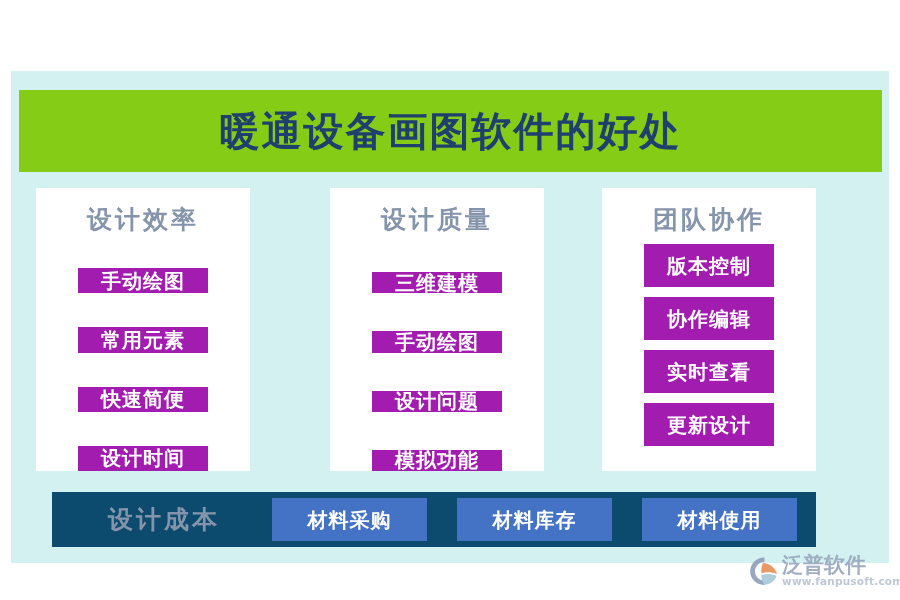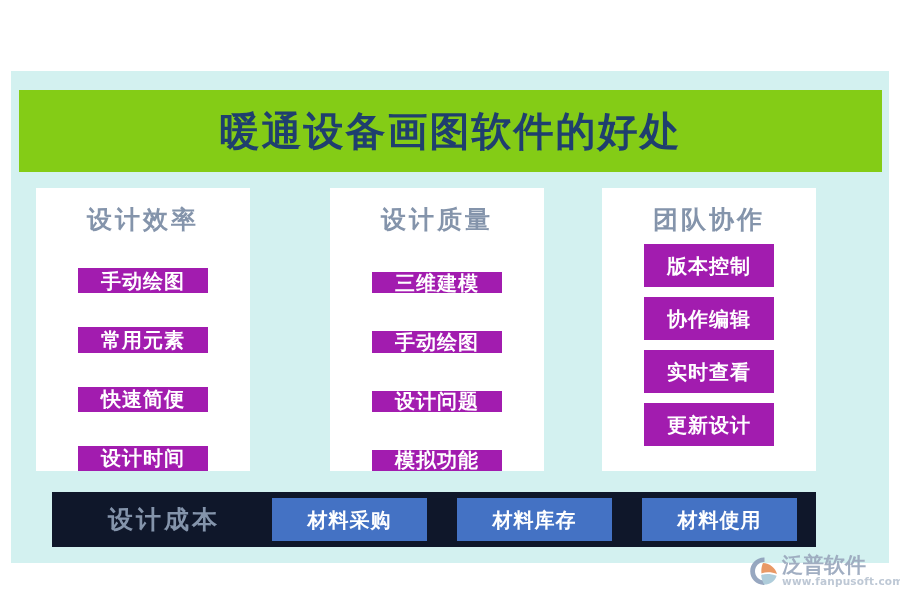--- a/index.html
+++ b/index.html
@@ -92,21 +92,21 @@
   }
   .item-button:last-child { margin-bottom: 0; }
 
   
   #bottom-card {
     position: absolute;
     left: 52px;
     top: 492px;
     width: 764px;
     height: 55px;
-    background: #0f172a;
+    background: #0c4a6e;
     display: flex;
     align-items: center;
   }
   #bottom-label {
     font-family: "DejaVu Serif", "Liberation Serif", serif;
     font-size: 25px;
     font-weight: 700;
     color: #8494ab;
     letter-spacing: 3px;
     line-height: 1;

